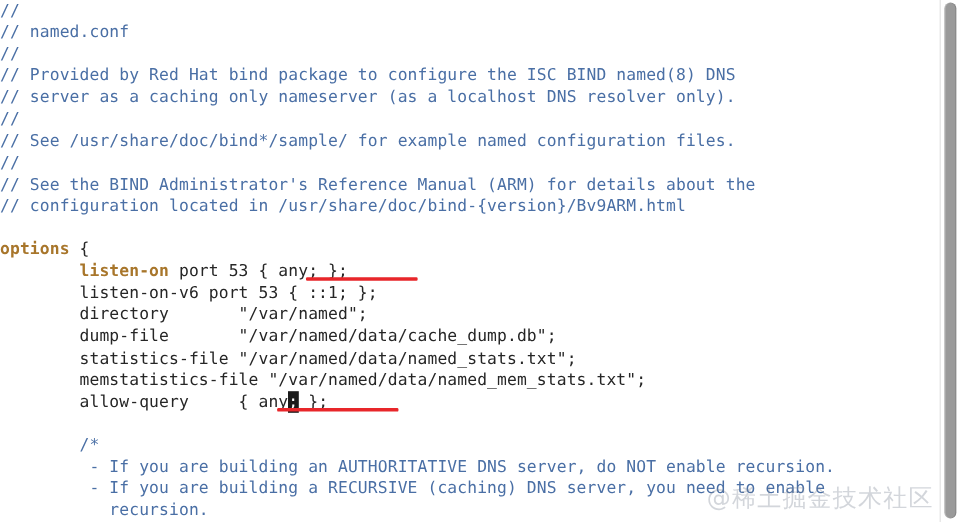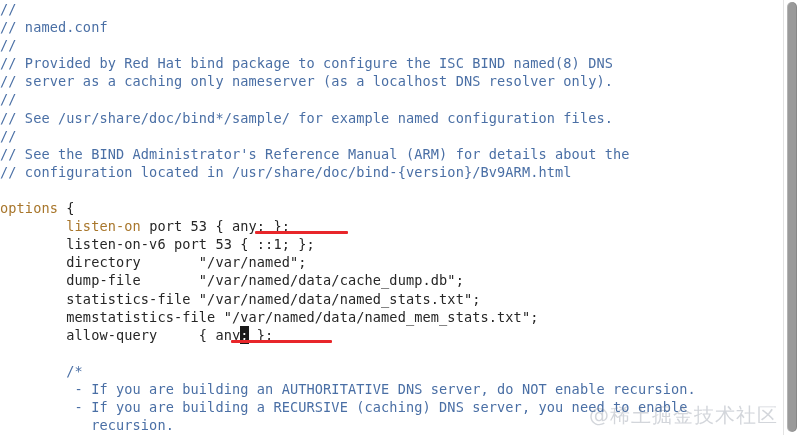--- a/index.html
+++ b/index.html
@@ -37,21 +37,21 @@
   }
 
   .line {
     height: 18.1px;
     white-space: pre;
     position: relative;
   }
 
   
   .cmt      { color: #4a6fa5; }
-  .kw       { color: #a8762b; }
+  .kw       { color: #a8762b; font-weight: bold; }
   .txt      { color: #262626; }
 
   
   .cursor {
     background: #1b1b1b;
     color: #ffffff;
     display: inline-block;
   }
 
   

